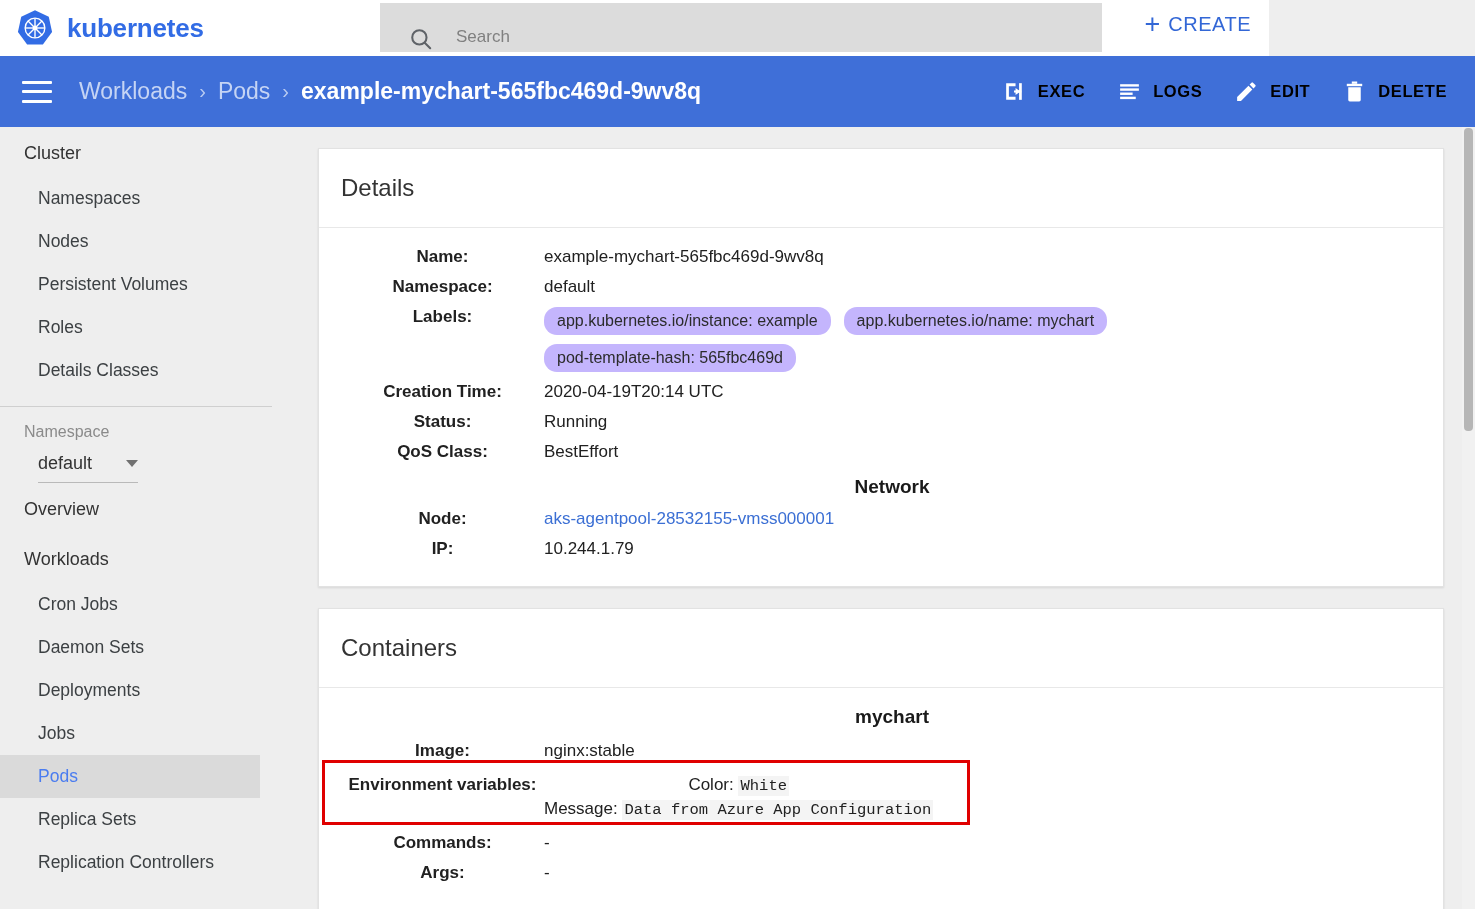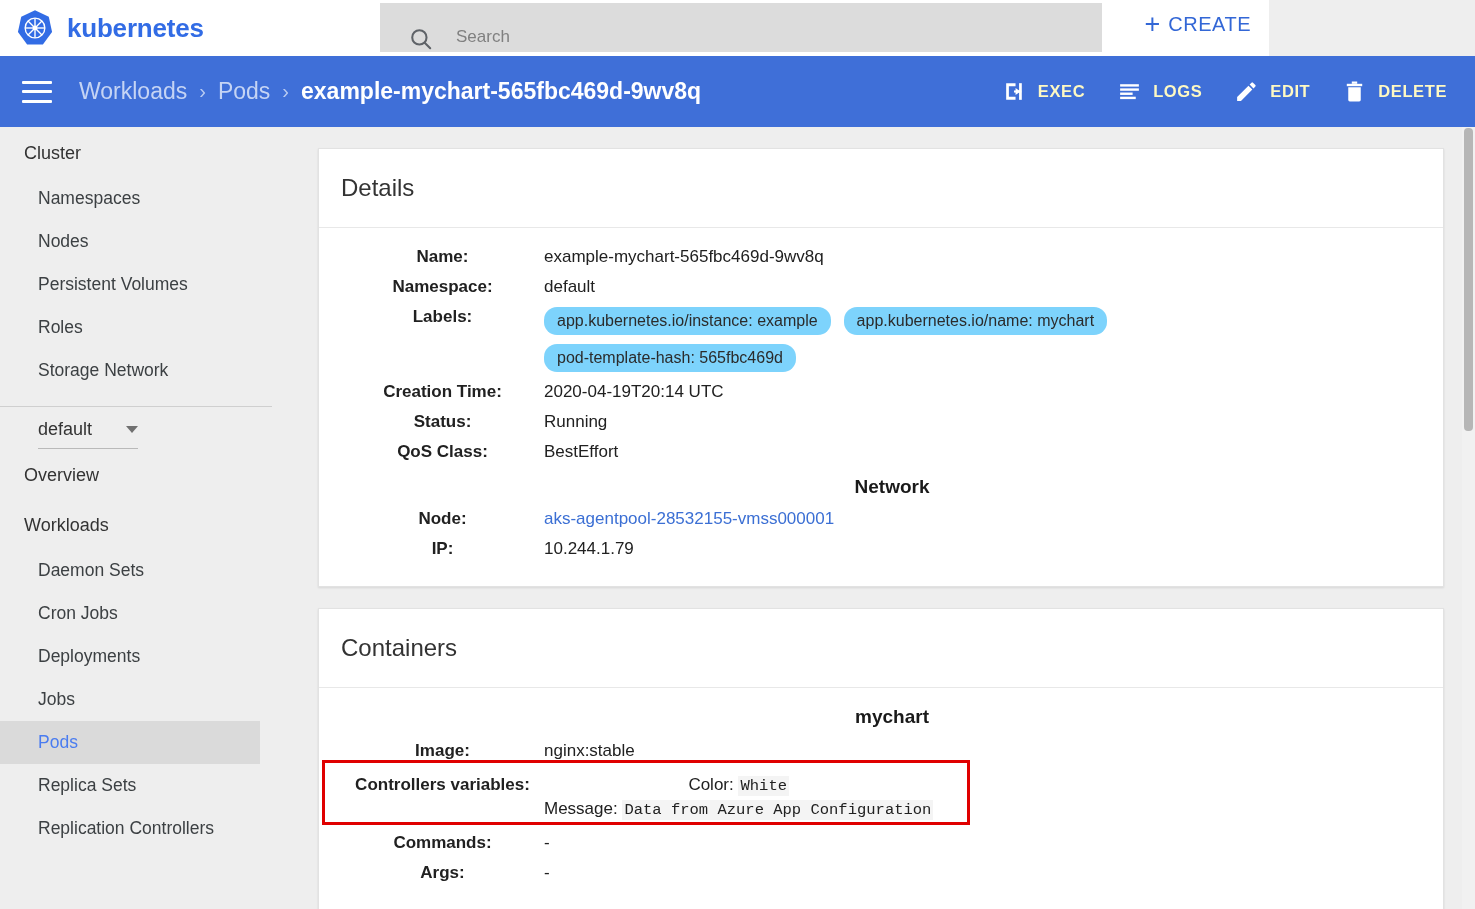--- a/index.html
+++ b/index.html
@@ -62,21 +62,21 @@
   .hamburger span { display: block; height: 3px; background: #fff; border-radius: 1px; }
   .crumbs {
     display: flex; align-items: center;
     margin-left: 27px; font-size: 23px;
   }
   .crumb { color: #c5d4f4; cursor: pointer; white-space: nowrap; }
   .crumb.current { color: #ffffff; font-weight: bold; }
   .crumb-sep { color: #b9cbf2; margin: 0 12px; font-size: 20px; }
   .tb-actions { position: absolute; right: 12px; display: flex; align-items: center; }
   .tb-btn {
-    display: flex; align-items: center; color: #fef9c3;
+    display: flex; align-items: center; color: #000000;
     padding: 8px 16px; cursor: pointer; background: none; border: none;
     font-family: "Liberation Sans", sans-serif;
   }
   .tb-btn .lbl { font-size: 16.5px; font-weight: bold; letter-spacing: 0.6px; margin-left: 11px; }
 
   
   .sidebar {
     position: absolute; top: 127px; left: 0;
     width: 297px; height: 810px;
     background: #eeeeee;
@@ -134,21 +134,21 @@
     font-size: 17px; color: #212121; font-weight: bold;
   }
   .row-val { font-size: 17px; color: #212121; }
   .row-val a { color: #3b6fd4; text-decoration: none; cursor: pointer; }
   .section-head {
     font-size: 19px; color: #1a1a1a; font-weight: bold;
     padding: 9px 0 6px 22px;
   }
   .chips { display: flex; flex-wrap: wrap; gap: 9px 13px; max-width: 640px; }
   .chip {
-    background: #7dd3fc; border-radius: 13px;
+    background: #c4b5fd; border-radius: 13px;
     padding: 5px 13px; font-size: 16px; color: #2b2b2b;
     white-space: nowrap;
   }
   .sub-head {
     font-size: 19px; color: #1a1a1a; font-weight: bold;
     padding: 6px 0 8px 22px;
   }
   .env-row { position: relative; }
   .env-list { display: flex; flex-direction: column; gap: 4px; }
   .env-entry { font-size: 17px; color: #212121; white-space: nowrap; }
@@ -263,34 +263,35 @@
     </button>
   </div>
 </div>
 
 <div class="sidebar">
   <div class="nav-head">Cluster</div>
   <div class="nav-item">Namespaces</div>
   <div class="nav-item">Nodes</div>
   <div class="nav-item">Persistent Volumes</div>
   <div class="nav-item">Roles</div>
-  <div class="nav-item">Storage Network</div>
+  <div class="nav-item">Details Classes</div>
 
   <div class="nav-divider"></div>
 
+  <div class="ns-label">Namespace</div>
   <div class="ns-select">
     <span class="ns-value">default</span>
     <span class="caret"></span>
   </div>
 
   <div class="nav-head">Overview</div>
   <div class="nav-head">Workloads</div>
 
+  <div class="nav-item">Cron Jobs</div>
   <div class="nav-item">Daemon Sets</div>
-  <div class="nav-item">Cron Jobs</div>
   <div class="nav-item">Deployments</div>
   <div class="nav-item">Jobs</div>
   <div class="nav-item active">Pods</div>
   <div class="nav-item">Replica Sets</div>
   <div class="nav-item">Replication Controllers</div>
 </div>
 
 <div class="content">
 
   <div class="card" style="margin-top:21px;">
@@ -353,21 +354,21 @@
     <div class="card-body" style="padding-top:12px;">
 
       <div class="sub-head">mychart</div>
 
       <div class="row">
         <div class="row-key">Image:</div>
         <div class="row-val">nginx:stable</div>
       </div>
 
       <div class="row env-row" style="padding-top:9px;padding-bottom:9px;">
-        <div class="row-key">Controllers variables:</div>
+        <div class="row-key">Environment variables:</div>
         <div class="env-list">
           <div class="env-entry">
             <span>Color:</span>
             <span class="env-val">White</span>
           </div>
           <div class="env-entry">
             <span>Message:</span>
             <span class="env-val">Data from Azure App Configuration</span>
           </div>
         </div>

